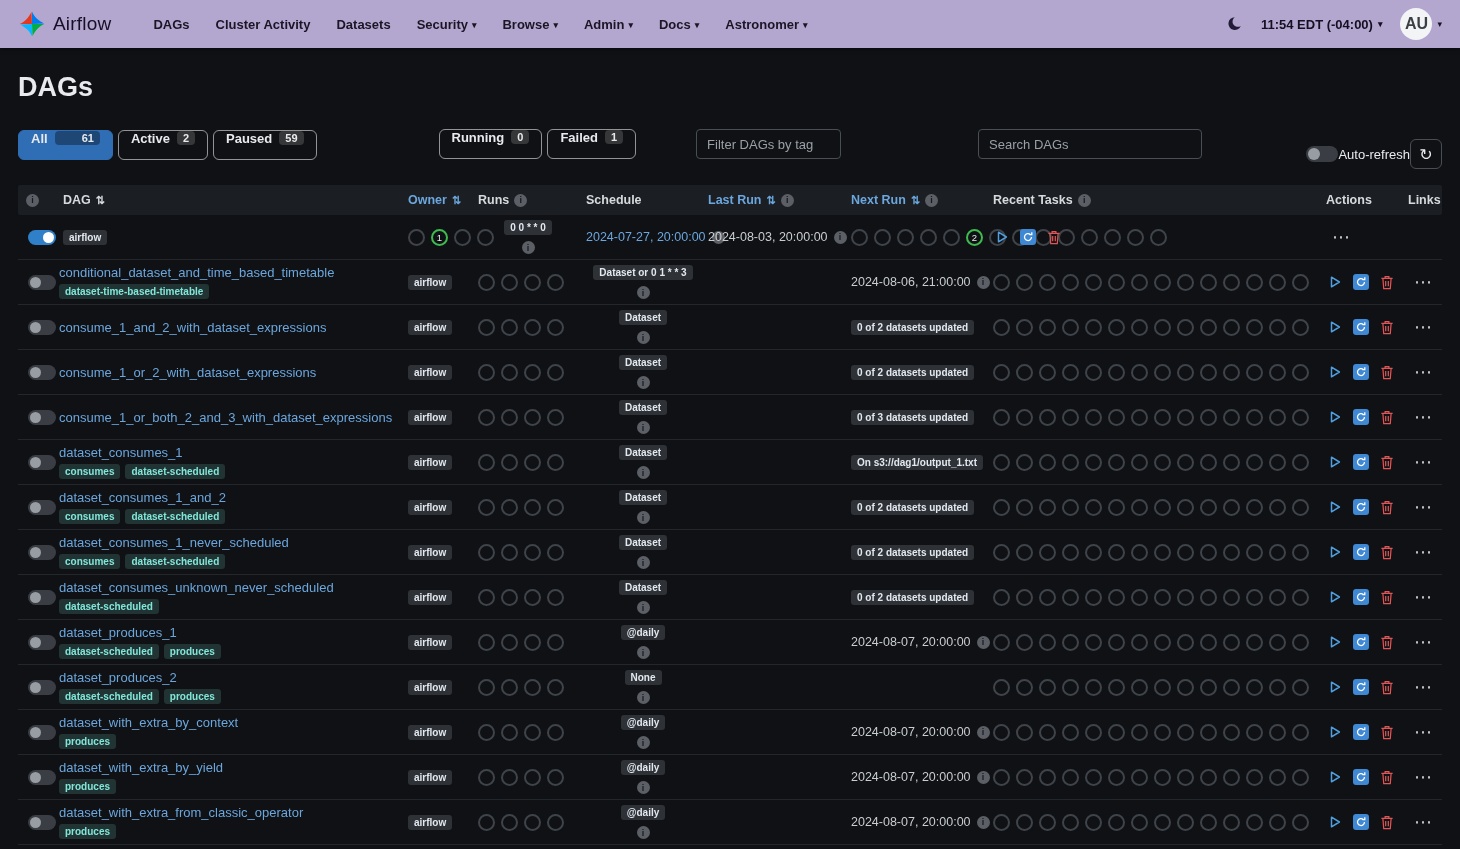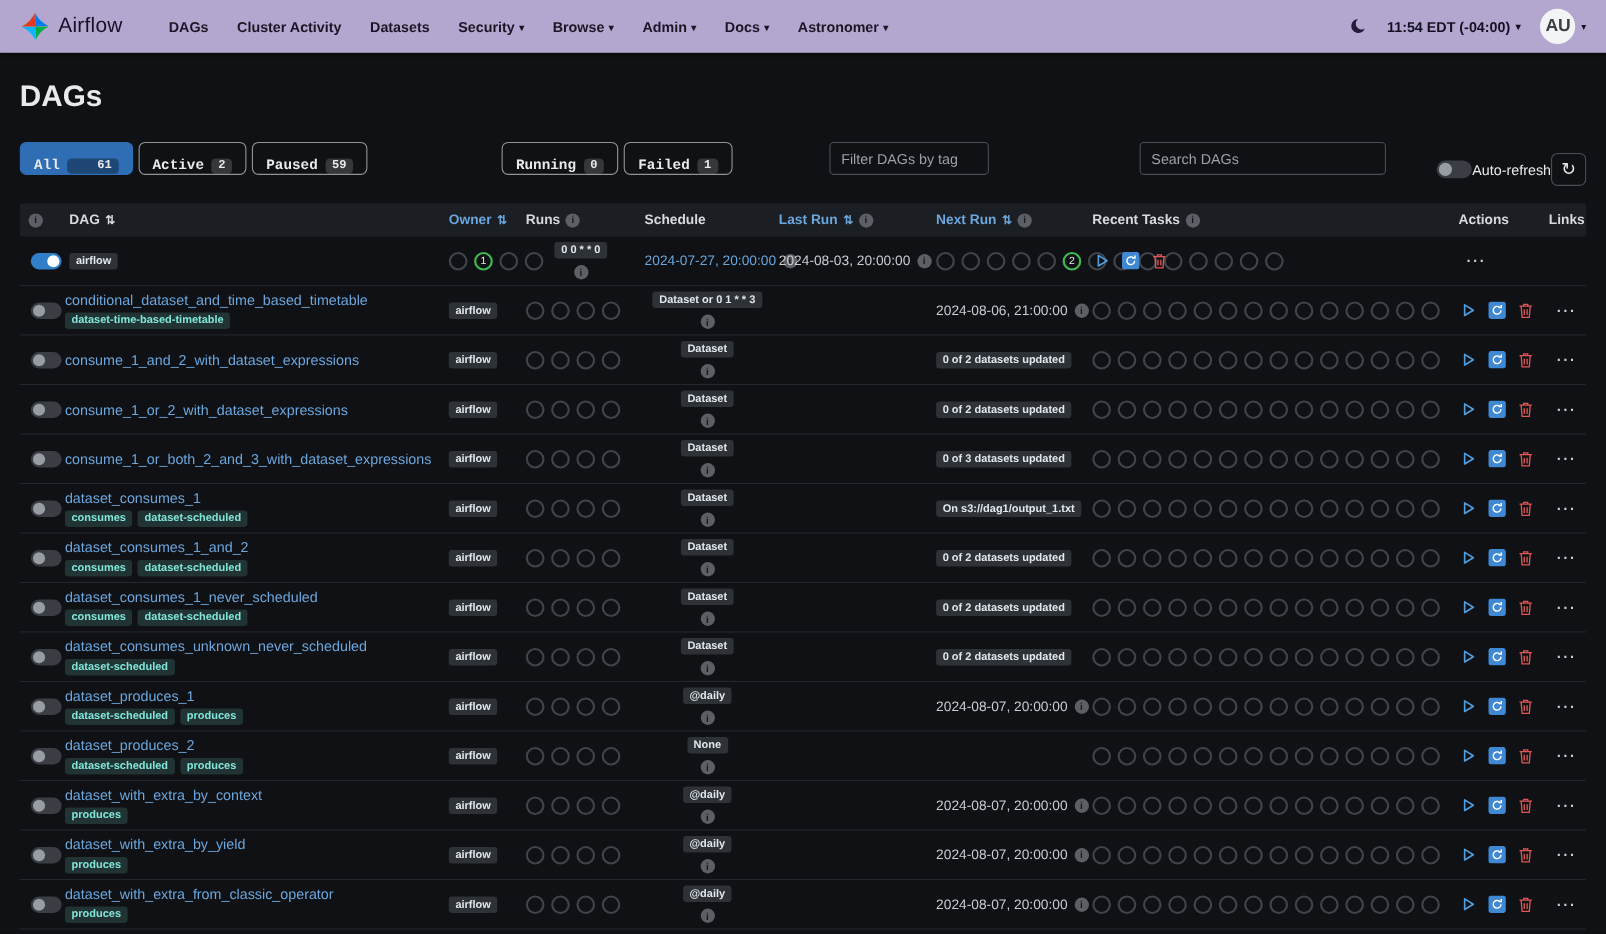--- a/index.html
+++ b/index.html
@@ -22,28 +22,28 @@
   .avatar { width:32px; height:32px; border-radius:50%; background:#f2f4f6; color:#3a3f44;
             font-size:16px; font-weight:700; display:flex; align-items:center; justify-content:center; }
   .avatar-caret { font-size:9px; color:#141021; }
 
   
   .page-title { color:#e8eaed; font-size:27px; font-weight:700; padding:24px 0 6px 18px; }
 
   
   .filter-bar { display:flex; align-items:center; padding:10px 18px 12px 18px; }
   .chip { height:30px; border:1px solid rgba(255,255,255,.55); border-radius:6px; background:transparent;
-          color:#e8eaed; font-size:13px; font-weight:600; display:inline-flex; align-items:flex-end; gap:7px;
-          padding:0 12px; cursor:pointer; font-family:Liberation Mono, monospace; }
+          color:#e8eaed; font-size:13px; font-weight:600; display:inline-flex; align-items:flex-start; gap:7px;
+          padding:0 12px; cursor:pointer; font-family:Liberation Sans, sans-serif; }
   .chip + .chip { margin-left:5px; }
   .chip.active { background:#2f6db5; border-color:#2f6db5; }
   .chip .count { background:rgba(255,255,255,.16); border-radius:4px; padding:1px 6px; font-size:11px; font-weight:700; color:#e8eaed; }
   .chip.active .count { background:rgba(0,0,0,.35);padding-left:27px; }
   .state-group { margin-left:122px; display:flex; }
-  .tag-filter { margin-left:88px; }
+  .tag-filter { margin-left:60px; }
   .text-input { height:30px; background:#0f1114; border:1px solid #4a4e54; border-radius:4px;
                 color:#e8eaed; font-size:13px; padding:0 10px; font-family:inherit; }
   .text-input::placeholder { color:#9aa0a6; }
   .tag-input { width:145px; }
   .search-input { width:224px; margin-left:137px; }
   .refresh-zone { margin-left:auto; display:flex; align-items:center; gap:0;margin-top:20px; }
   .switch { width:28px; height:15px; border-radius:8px; background:#3a3e44; position:relative; cursor:pointer; flex:none; }
   .switch .knob { width:11px; height:11px; border-radius:50%; background:#989da3; position:absolute; top:2px; left:2px; }
   .switch.on { background:#2f80c8; }
   .switch.on .knob { left:15px; background:#fff; }

